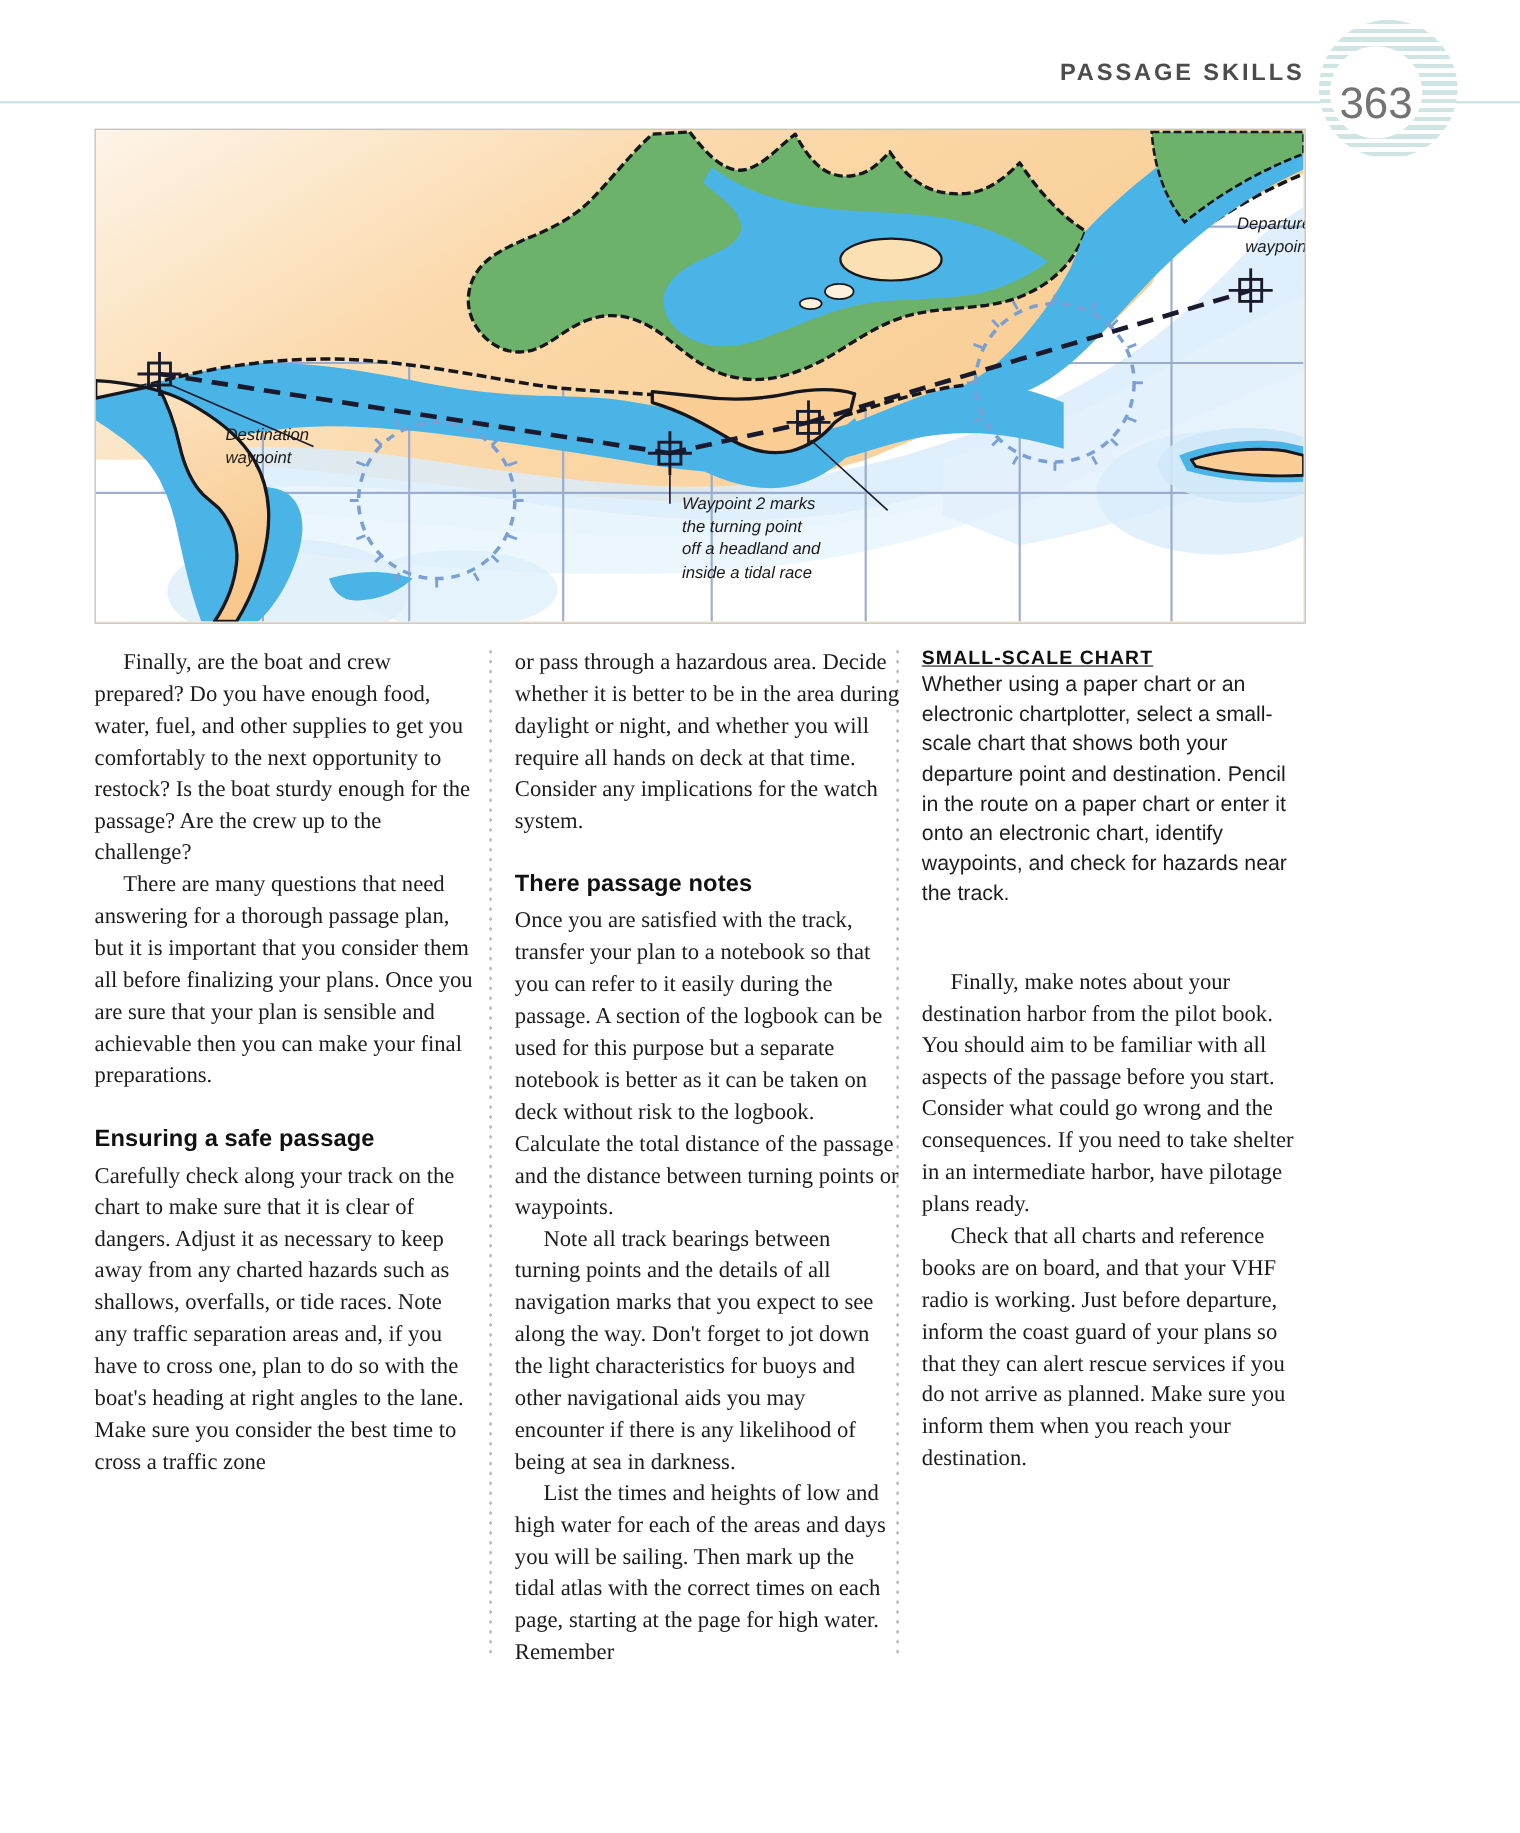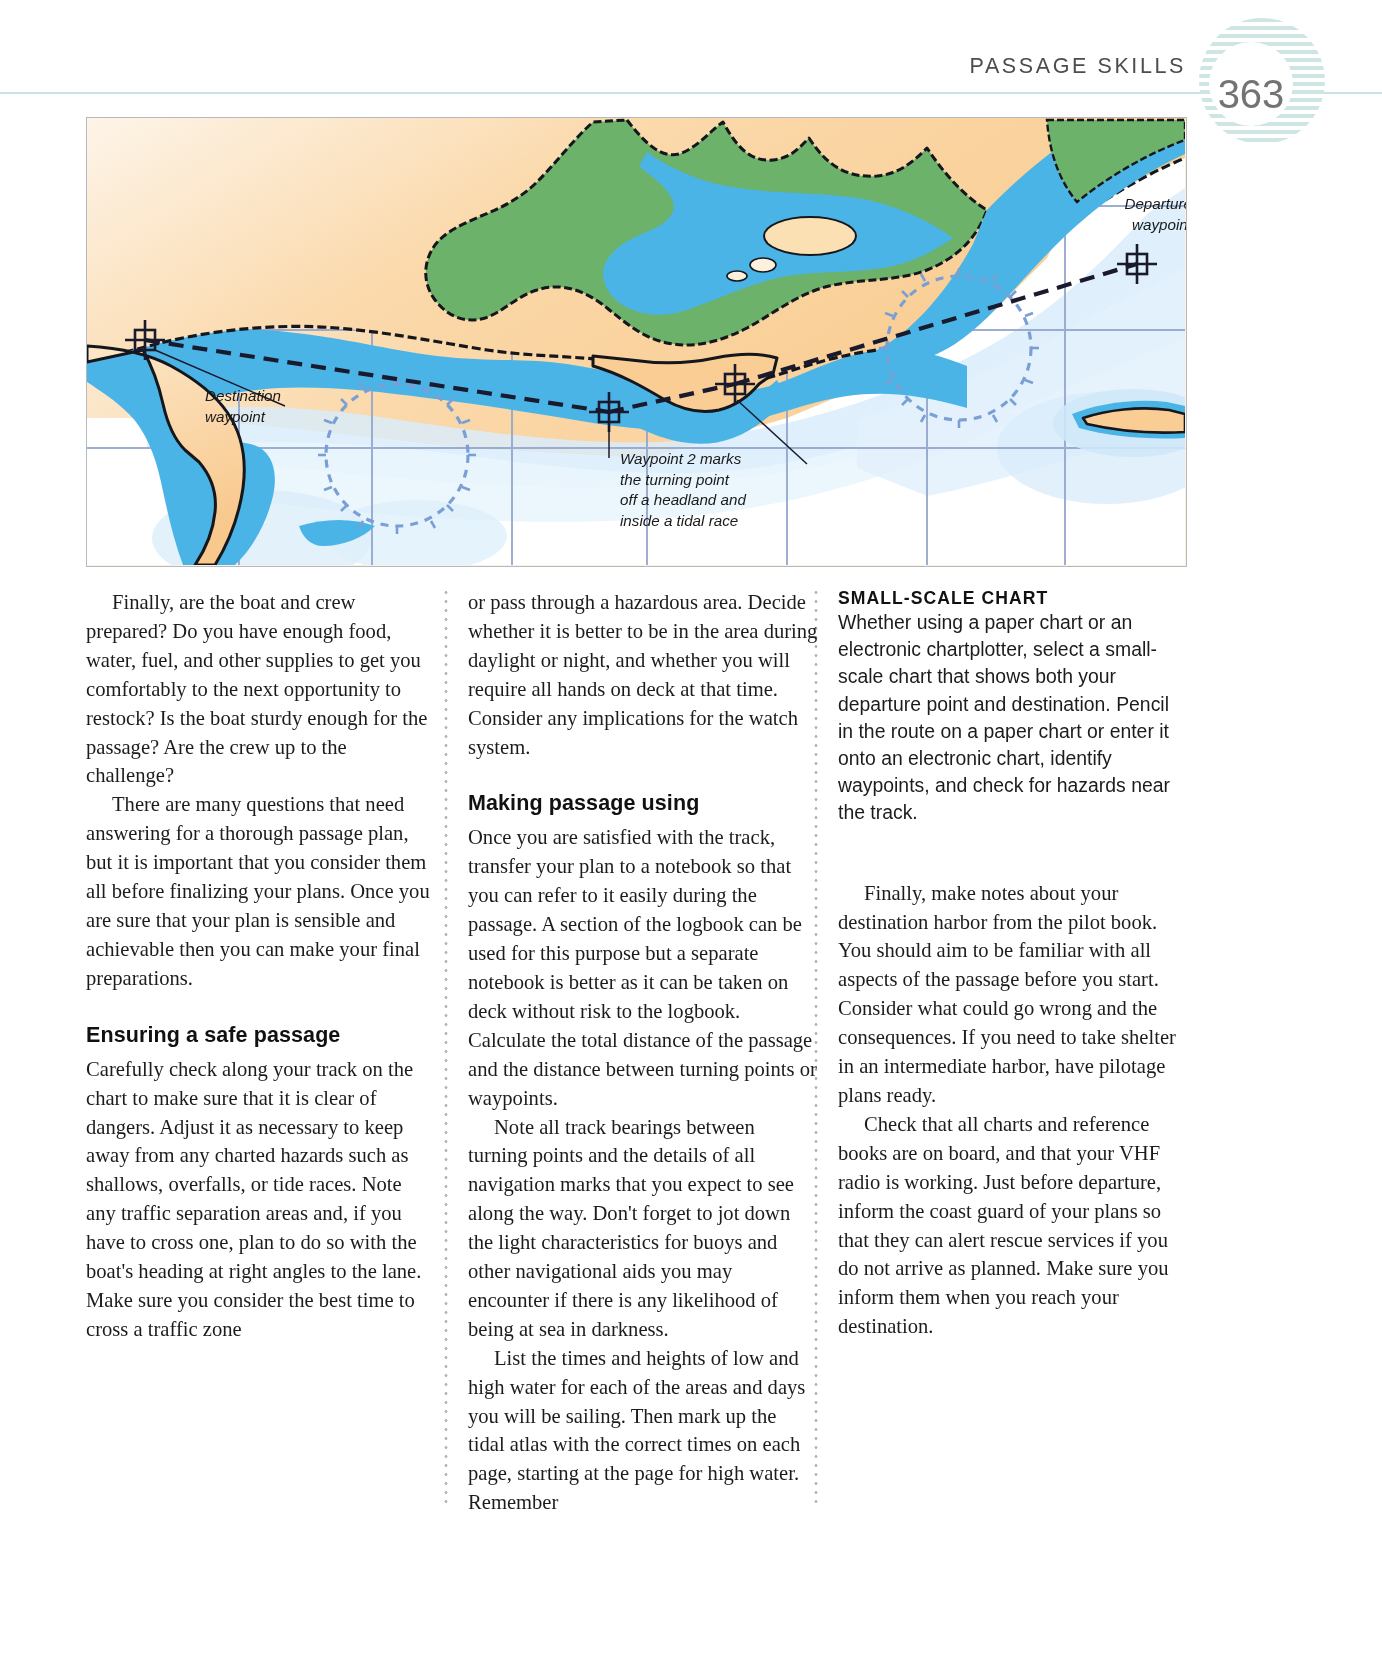--- a/index.html
+++ b/index.html
@@ -11,20 +11,21 @@
     overflow:hidden;
   }
 
   
   #header { position:absolute; left:0; top:0; width:1382px; height:100px; }
   #header-title {
     position:absolute; right:196px; top:54px;
     font-family:"Liberation Sans", sans-serif;
     font-size:21.5px; letter-spacing:2.6px; color:#4c4c4c;
     white-space:nowrap;
+    font-weight:bold;
   }
   #header-rule {
     position:absolute; left:0; top:92px; width:1382px; height:2px;
     background:#c8e3e2;
   }
   #page-deco {
     position:absolute; left:1199px; top:18px; width:126px; height:126px;
     border-radius:50%;
     background:repeating-linear-gradient(
       to bottom,
@@ -89,20 +90,21 @@
   }
   .gap-before-head { height:30px; }
   .gap-after-head  { height:7px; }
 
   
   #sidebar-block { }
   h4.sidebar-head {
     margin:0; font-family:"Liberation Sans", sans-serif;
     font-weight:bold; font-size:17.6px; letter-spacing:1.05px;
     color:#111111;
+    text-decoration:underline;
   }
   p.sidebar-body {
     margin:0; font-family:"Liberation Sans", sans-serif;
     font-size:19.4px; line-height:27.2px; color:#1c1c1c;
   }
   .sidebar-gap { height:52px; }
 </style>
 </head>
 <body>
 
@@ -344,21 +346,21 @@
     <p class="body indent">There are many questions that need answering for a thorough passage plan, but it is important that you consider them all before finalizing your plans. Once you are sure that your plan is sensible and achievable then you can make your final preparations.</p>
     <div class="gap-before-head"></div>
     <h3 class="subhead">Ensuring a safe passage</h3>
     <div class="gap-after-head"></div>
     <p class="body">Carefully check along your track on the chart to make sure that it is clear of dangers. Adjust it as necessary to keep away from any charted hazards such as shallows, overfalls, or tide races. Note any traffic separation areas and, if you have to cross one, plan to do so with the boat's heading at right angles to the lane. Make sure you consider the best time to cross a traffic zone</p>
   </div>
 
   <div class="col" id="col2">
     <p class="body">or pass through a hazardous area. Decide whether it is better to be in the area during daylight or night, and whether you will require all hands on deck at that time. Consider any implications for the watch system.</p>
     <div class="gap-before-head"></div>
-    <h3 class="subhead">Making passage using</h3>
+    <h3 class="subhead">There passage notes</h3>
     <div class="gap-after-head"></div>
     <p class="body">Once you are satisfied with the track, transfer your plan to a notebook so that you can refer to it easily during the passage. A section of the logbook can be used for this purpose but a separate notebook is better as it can be taken on deck without risk to the logbook. Calculate the total distance of the passage and the distance between turning points or waypoints.</p>
     <p class="body indent">Note all track bearings between turning points and the details of all navigation marks that you expect to see along the way. Don't forget to jot down the light characteristics for buoys and other navigational aids you may encounter if there is any likelihood of being at sea in darkness.</p>
     <p class="body indent">List the times and heights of low and high water for each of the areas and days you will be sailing. Then mark up the tidal atlas with the correct times on each page, starting at the page for high water. Remember</p>
   </div>
 
   <div class="col" id="col3">
     <div id="sidebar-block">
       <h4 class="sidebar-head">SMALL-SCALE CHART</h4>
       <p class="sidebar-body">Whether using a paper chart or an electronic chartplotter, select a small-scale chart that shows both your departure point and destination. Pencil in the route on a paper chart or enter it onto an electronic chart, identify waypoints, and check for hazards near the track.</p>

